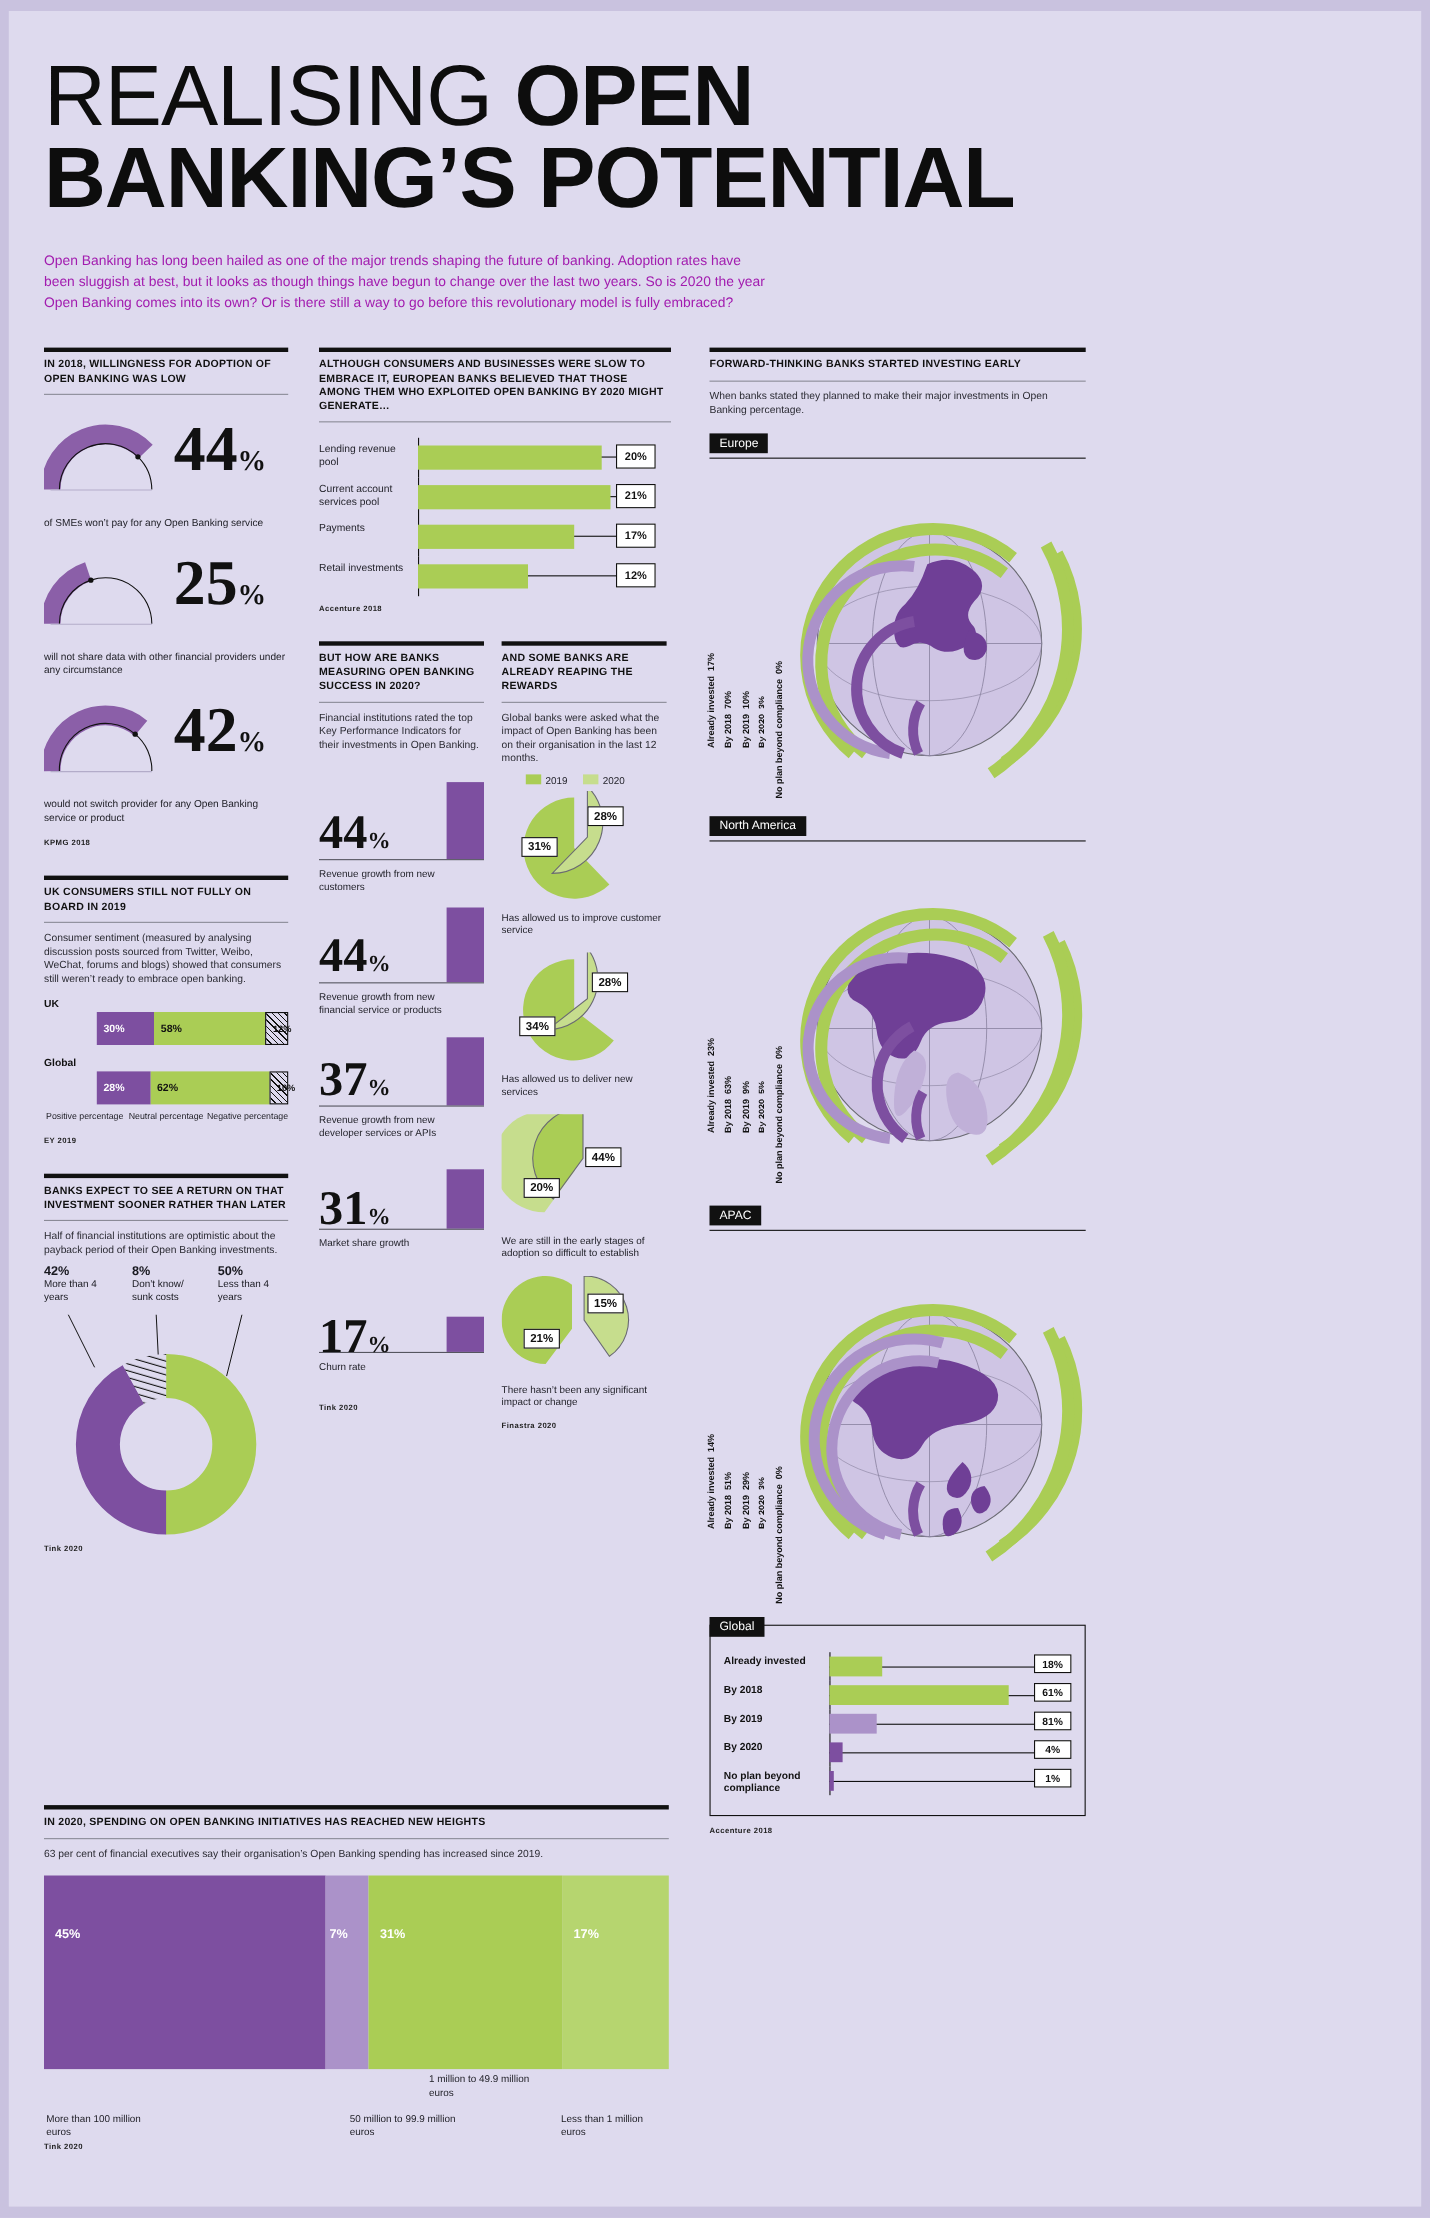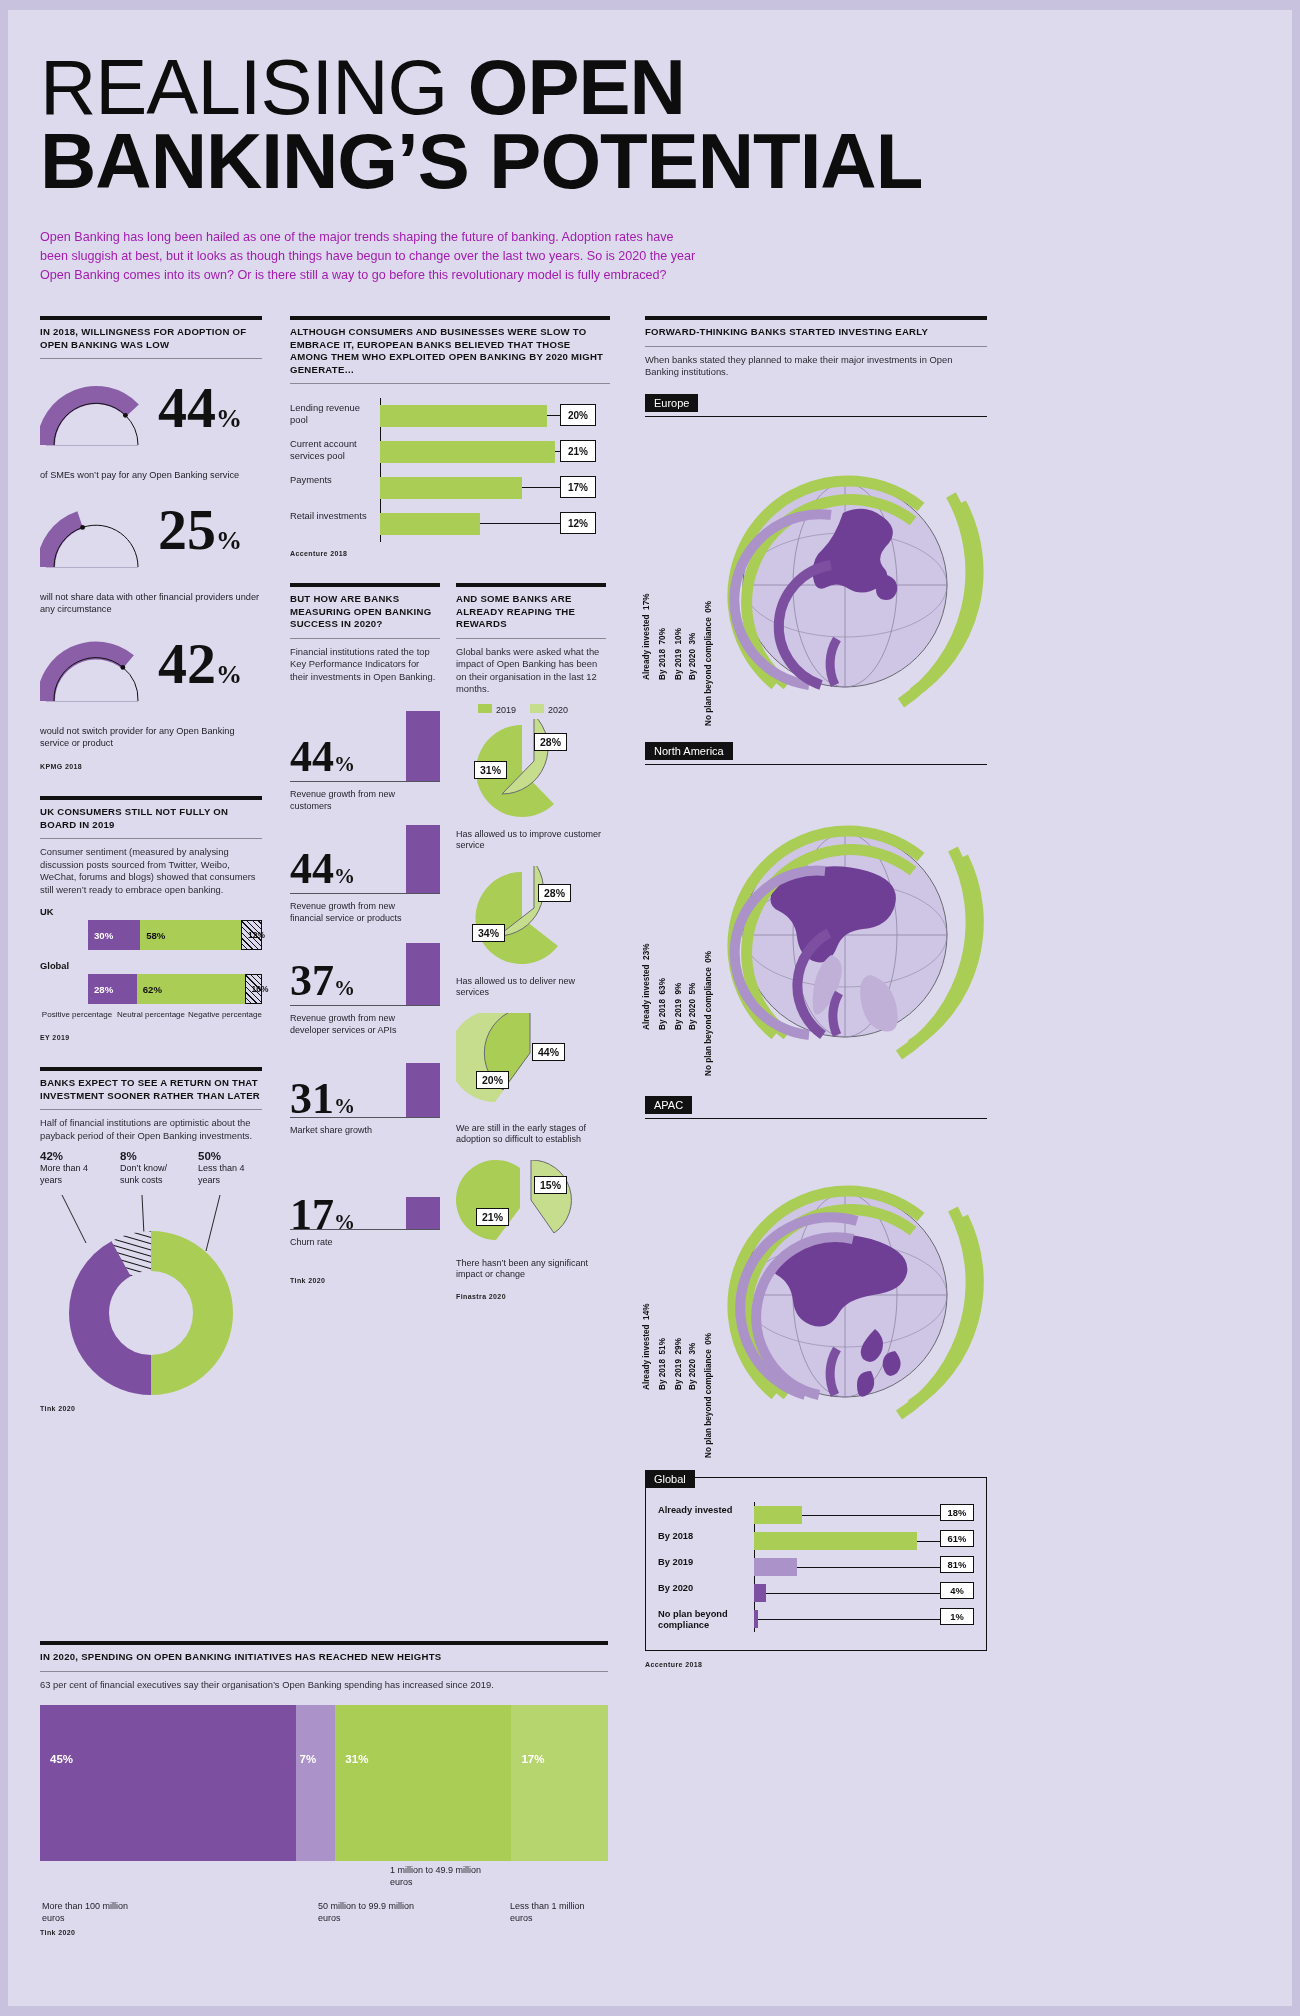--- a/index.html
+++ b/index.html
@@ -106,21 +106,21 @@
   .gt-track { position:absolute; left:96px; right:0; top:0; height:26px;}
   .gt-axisline { position:absolute; left:0; top:0; width:1px; height:26px; background:#111;}
   .gt-hline { position:absolute; left:0; right:34px; top:13px; height:1px; background:#111;}
   .gt-bar { position:absolute; left:0; top:4px; height:18px; }
   .gt-val { position:absolute; right:0; top:2px; min-width:34px; background:#fff;
             border:1px solid #111; font-size:9.4px; font-weight:bold;
             text-align:center; padding:2px 0; color:#111;}
 
   
   .bottom { position:absolute; left:32px; top:1631px; width:568px; }
-  .tree { display:flex; height:156px; width:568px; margin-top:14px; }
+  .tree { display:flex; height:176px; width:568px; margin-top:14px; }
   .tree div { position:relative; }
   .tree .tv { position:absolute; left:10px; top:48px; font-size:11.5px; font-weight:bold; color:#fff;}
   .tree-caps { position:relative; height:60px; width:568px; }
   .tree-caps span { position:absolute; font-size:9px; line-height:11.5px; color:#1d1d24;}
 </style>
 </head>
 <body>
 
 <div class="page">
 <div class="canvas">
@@ -409,21 +409,21 @@
 
         <div class="src" style="margin-top:12px">Finastra 2020</div>
       </div>
     </div>
   </div>
 
   <div class="col col3">
     <div class="rule-top"></div>
     <div class="sec-head">FORWARD-THINKING BANKS STARTED INVESTING EARLY</div>
     <div class="rule-thin"></div>
-    <div class="sec-body">When banks stated they planned to make their major investments in Open Banking institutions.</div>
+    <div class="sec-body">When banks stated they planned to make their major investments in Open Banking percentage.</div>
 
     <div style="margin-top:14px">
       <span class="region-tag">Europe</span>
       <div style="height:1px;background:#111;margin-top:4px"></div>
       <div class="globe-block" style="height:320px">
         <svg width="342" height="320" viewBox="0 0 342 320">
 
           <circle cx="200" cy="168" r="102" fill="#cfc5e4" stroke="#6a6a72" stroke-width="1"></circle>
           <ellipse cx="200" cy="168" rx="52" ry="102" fill="none" stroke="#8e86a4" stroke-width="0.8"></ellipse>
           <line x1="98" y1="168" x2="302" y2="168" stroke="#8e86a4" stroke-width="0.8"></line>

